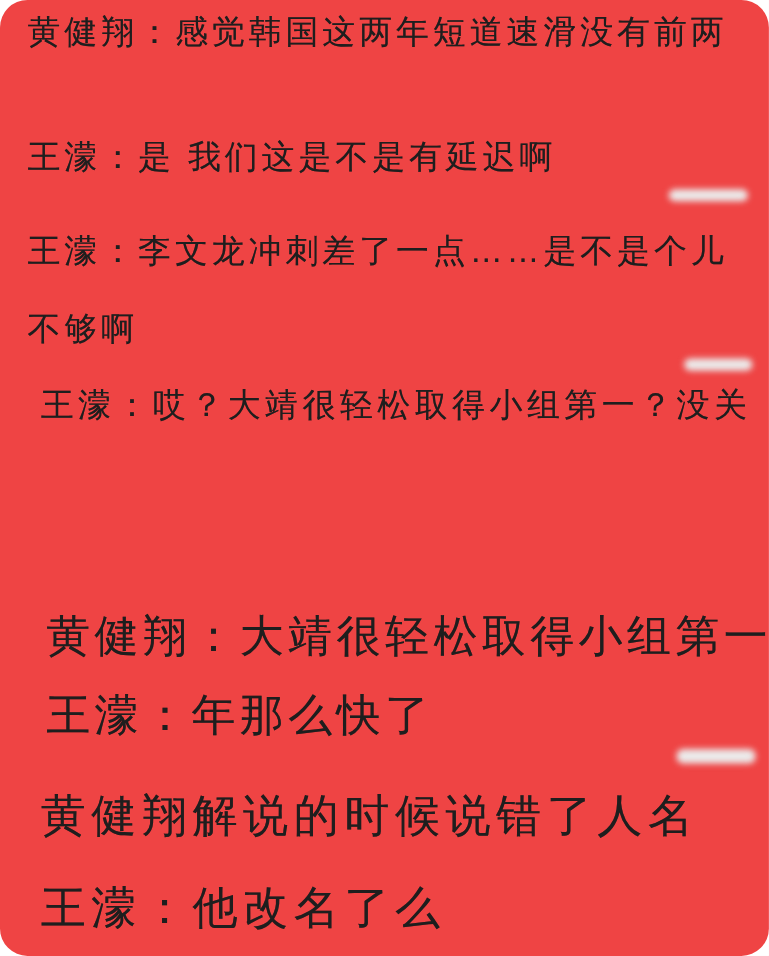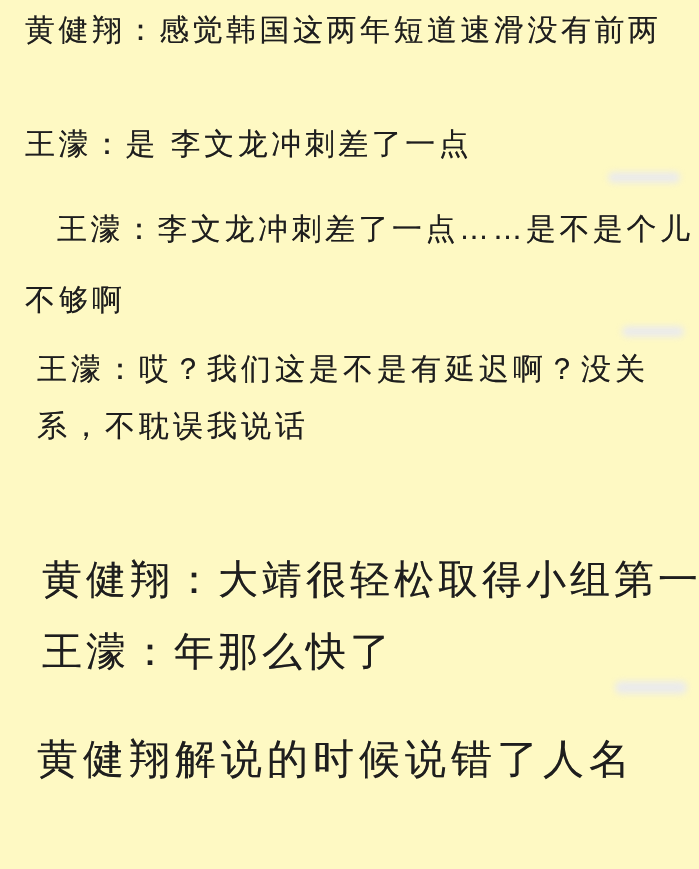--- a/index.html
+++ b/index.html
@@ -4,77 +4,78 @@
 <style>
   html, body {
     margin: 0;
     padding: 0;
     background: #ffffff;
   }
   .page {
     position: relative;
     width: 699px;
     height: 869px;
-    background: #fef9c3;
+    background: #ef4444;
     overflow: hidden;
     font-family: "Liberation Sans", "DejaVu Sans", sans-serif;
+    border-radius: 25px;
   }
   .line {
     position: absolute;
     white-space: nowrap;
     color: #1e1e1e;
     font-weight: 400;
     line-height: 1.1;
     text-shadow: 0 0 0.6px rgba(30,30,30,0.55);
   }
   .s30 { font-size: 30px; letter-spacing: 3.5px; }
   .s34 { font-size: 40px; letter-spacing: 4px; }
   .s41 { font-size: 41px; letter-spacing: 5px; }
 
   
   .l1  { top: 13px;  left: 25px; }
   .l2  { top: 65px;  left: 25px; }
   .l3  { top: 127px; left: 25px; }
-  .l4  { top: 212px; left: 25px; margin-left: 32px; }
+  .l4  { top: 212px; left: 25px; }
   .l5  { top: 266px; left: 25px; margin-top: 17px; }
   .l6  { top: 352px; left: 37px; letter-spacing: 4px; }
   .l7  { top: 409px; left: 37px; letter-spacing: 4px; }
   .l8  { top: 557px; left: 42px; }
   .l9  { top: 629px; left: 42px; }
-  .l10 { top: 737px; left: 37px; }
+  .l10 { top: 719px; left: 37px; }
   .l11 { top: 803px; left: 37px; }
 
   
   .smudge {
     position: absolute;
     background: #ebebeb;
     border-radius: 6px;
     filter: blur(3px);
   }
   .sm1 { top: 172px; left: 608px; width: 72px; height: 11px; }
   .sm2 { top: 326px; left: 622px; width: 62px; height: 11px; }
   .sm3 { top: 681px; left: 615px; width: 72px; height: 13px; }
 </style>
 </head>
 <body>
 
 <div class="page">
 
   <div class="line s30 l1">黄健翔：感觉韩国这两年短道速滑没有前两</div>
 
-  <div class="line s30 l3">王濛：是 李文龙冲刺差了一点</div>
+  <div class="line s30 l3">王濛：是 我们这是不是有延迟啊</div>
 
   <div class="line s30 l4">王濛：李文龙冲刺差了一点……是不是个儿</div>
   <div class="line s30 l5">不够啊</div>
 
-  <div class="line s30 l6">王濛：哎？我们这是不是有延迟啊？没关</div>
-  <div class="line s30 l7">系，不耽误我说话</div>
+  <div class="line s30 l6">王濛：哎？大靖很轻松取得小组第一？没关</div>
 
   <div class="line s34 l8">黄健翔：大靖很轻松取得小组第一</div>
   <div class="line s34 l9">王濛：年那么快了</div>
 
   <div class="line s41 l10">黄健翔解说的时候说错了人名</div>
+  <div class="line s41 l11">王濛：他改名了么</div>
 
   <div class="smudge sm1"></div>
   <div class="smudge sm2"></div>
   <div class="smudge sm3"></div>
 
 </div>
 
 </body></html>

